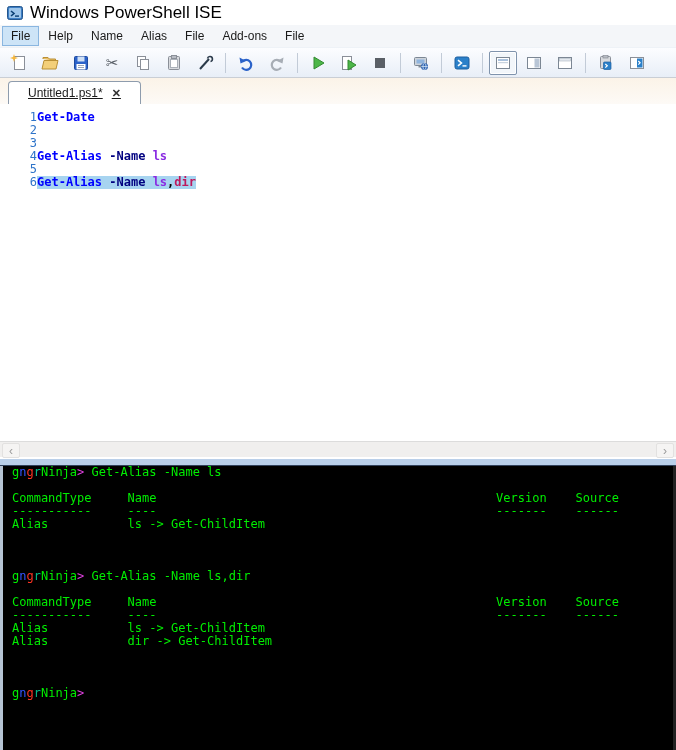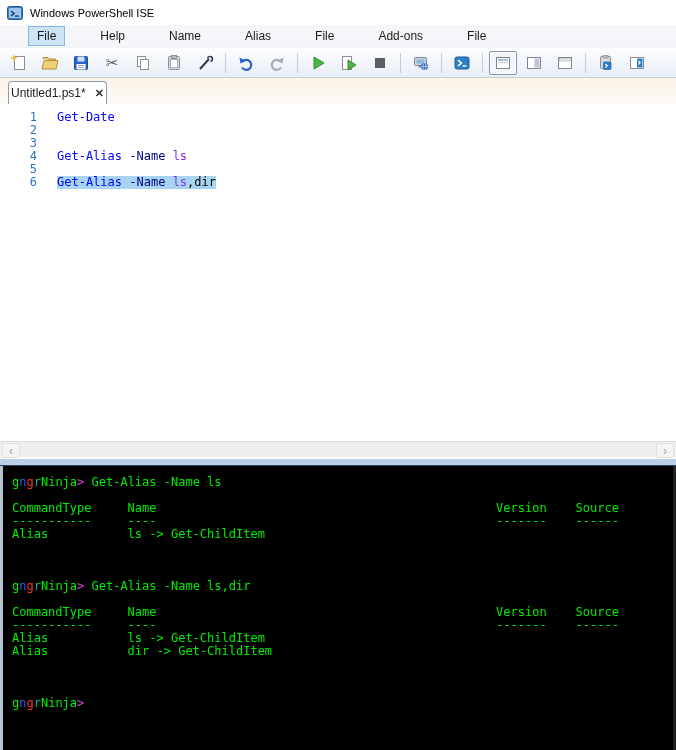--- a/index.html
+++ b/index.html
@@ -2,66 +2,66 @@
 <html><head>
 <meta charset="utf-8">
 <style>
   html,body{margin:0;padding:0;}
   .window{width:676px;height:750px;position:relative;background:#fff;
     font-family:"Liberation Sans",sans-serif;font-size:12px;color:#1a1a1a;overflow:hidden;}
 
   
   .titlebar{height:25px;display:flex;align-items:center;padding-left:7px;background:#fff;}
   .app-icon{width:16px;height:16px;margin-right:7px;flex:none;}
-  .title-text{font-size:11px;color:#000;}
+  .title-text{font-size:17px;color:#000;}
 
   
   .menubar{height:22px;background:#f4f6f9;display:flex;align-items:center;padding-left:2px;}
-  .menu-item{padding:3px 9px;cursor:default;margin-left:26px;}
+  .menu-item{padding:3px 9px;cursor:default;}
   .menu-item.highlight{background:#cde4f7;border:1px solid #8ab6e0;padding:2px 8px;}
 
   
   .toolbar{height:27px;display:flex;align-items:center;gap:3px;padding:1px 5px;
     background:linear-gradient(#fcfdff,#e8eef7);border-top:1px solid #eef2f7;border-bottom:1px solid #c9ced5;}
   .tbtn{width:28px;height:24px;display:flex;align-items:center;justify-content:center;
     background:transparent;border:1px solid transparent;padding:0;border-radius:2px;}
   .tbtn.selected{border:1px solid #7f93ac;background:#f2f6fa;box-shadow:inset 0 0 0 1px #fff;}
   .tsep{width:1px;height:20px;background:#c2cbd7;margin:0 3px;flex:none;}
   .glyph{font-size:15px;line-height:1;color:#5a6068;}
 
   
   .tabstrip{height:26px;background:linear-gradient(180deg,#fbf3e8,#fdfaf6);display:flex;
     align-items:flex-end;padding-left:8px;}
   .tab{height:22px;background:#fff;border:1px solid #8e9cad;border-bottom:none;
-    border-radius:4px 4px 0 0;display:flex;align-items:center;padding:0 2px;position:relative;top:0;}
+    border-radius:4px 4px 0 0;display:flex;align-items:center;padding:0 19px;position:relative;top:0;text-decoration:underline;}
   .tab-label{color:#1b1b1b;}
   .tab-close{margin-left:9px;font-size:11px;font-weight:bold;color:#333;cursor:default;}
 
   
   .editor{height:337px;background:#fff;overflow:hidden;}
   .code-area{padding-top:7px;}
   .code-line{display:flex;height:13px;line-height:13px;
     font-family:"DejaVu Sans Mono","Liberation Mono",monospace;font-size:12px;}
   .gutter{width:37px;text-align:right;flex:none;}
-  .code-text{margin-left:20px;white-space:pre;}
+  .code-text{white-space:pre;font-weight:bold;}
   .code-text.selected{background:#a7d4f0;}
 
   
   .hscroll{height:15px;background:#f0efee;border-top:1px solid #dcdcdc;position:relative;}
   .hscroll .arrow{position:absolute;top:1px;width:16px;height:13px;display:flex;align-items:center;
     justify-content:center;color:#9b9b9b;font-size:12px;background:#f5f4f3;border:1px solid #e2e1e0;border-radius:2px;}
   .hscroll .arrow.left{left:2px;}
   .hscroll .arrow.right{right:2px;}
 
   
   .splitter{height:9px;background:#b9cfe9;border-top:2px solid #ffffff;border-bottom:1px solid #31425c;box-sizing:border-box;}
 
   
   .console{height:289px;background:#000;border-left:3px solid #b6c4d4;box-sizing:border-box;position:relative;}
-  .console pre{margin:0;padding:10px 0 0 9px;font-family:"DejaVu Sans Mono","Liberation Mono",monospace;
+  .console pre{margin:0;padding:0 0 0 9px;font-family:"DejaVu Sans Mono","Liberation Mono",monospace;
     font-size:12px;line-height:13px;}
   .console-scrolltrack{position:absolute;right:0;top:0;width:3px;height:100%;background:#222;}
 </style>
 </head>
 <body>
 
 <div class="window">
 
   <div class="titlebar">
     <svg class="app-icon" viewBox="0 0 16 16">
@@ -237,21 +237,21 @@
         <div class="code-line">
           <span class="gutter" style="color: rgb(46, 116, 201);">4</span>
           <span class="code-text"><span style="color: rgb(0, 0, 255);">Get-Alias</span><span style="color: rgb(0, 0, 0);"> </span><span style="color: rgb(0, 0, 128);">-Name</span><span style="color: rgb(0, 0, 0);"> </span><span style="color: rgb(138, 43, 226);">ls</span></span>
         </div>
         <div class="code-line">
           <span class="gutter" style="color: rgb(46, 116, 201);">5</span>
           <span class="code-text"></span>
         </div>
         <div class="code-line">
           <span class="gutter" style="color: rgb(46, 116, 201);">6</span>
-          <span class="code-text selected"><span style="color: rgb(0, 0, 255);">Get-Alias</span><span style="color: rgb(0, 0, 0);"> </span><span style="color: rgb(0, 0, 128);">-Name</span><span style="color: rgb(0, 0, 0);"> </span><span style="color: rgb(138, 43, 226);">ls</span><span style="color: rgb(0, 0, 0);">,</span><span style="color: #000000;">dir</span></span>
+          <span class="code-text selected"><span style="color: rgb(0, 0, 255);">Get-Alias</span><span style="color: rgb(0, 0, 0);"> </span><span style="color: rgb(0, 0, 128);">-Name</span><span style="color: rgb(0, 0, 0);"> </span><span style="color: rgb(138, 43, 226);">ls</span><span style="color: rgb(0, 0, 0);">,</span><span style="color: #be185d;">dir</span></span>
         </div>
       </div>
   </div>
 
   <div class="hscroll">
     <span class="arrow left">‹</span>
     <span class="arrow right">›</span>
   </div>
 
   <div class="splitter"></div>

